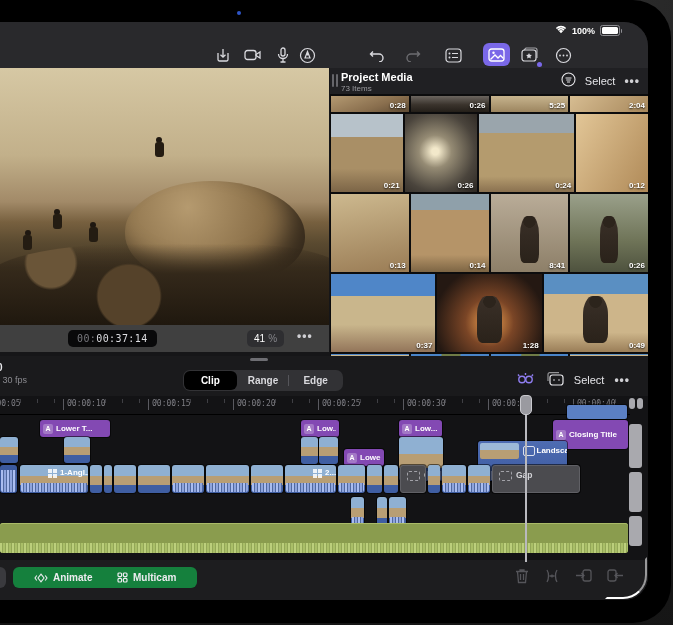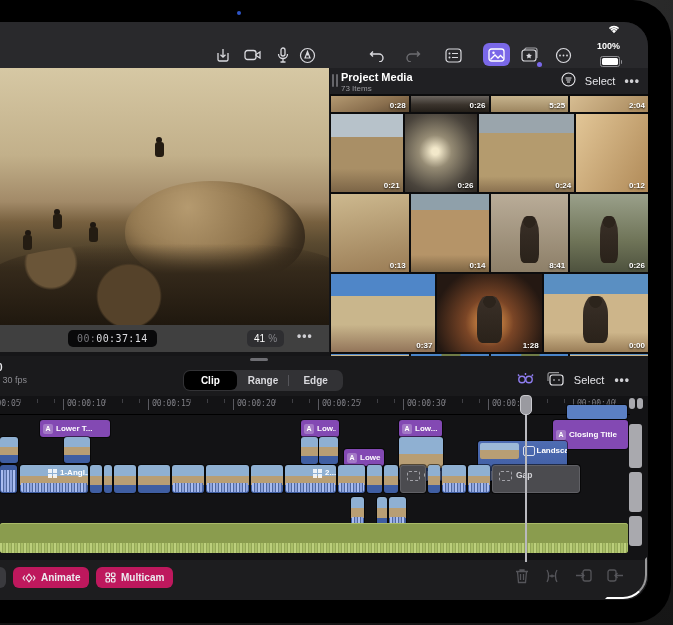--- a/index.html
+++ b/index.html
@@ -4,21 +4,21 @@
 <style>
   html,body{margin:0;padding:0;background:#1c1c1c;}
   .page{position:relative;width:673px;height:625px;overflow:hidden;background:radial-gradient(circle at 95% 0%,#2a2a2a 0%,#1a1a1a 40%,#111 100%);font-family:"Liberation Sans",sans-serif;-webkit-font-smoothing:antialiased;}
   .bezel{position:absolute;left:-60px;top:0;width:731px;height:623px;background:#000;border-radius:0 38px 38px 0;}
   .cam-dot{position:absolute;left:237px;top:11px;width:4px;height:4px;border-radius:50%;background:#2f55c8;}
   .screen{position:absolute;left:0;top:22px;width:648px;height:578px;border-radius:0 24px 24px 0;overflow:hidden;background:#161618;}
   .corner-arc{position:absolute;right:1px;bottom:1px;width:38px;height:38px;border:2px solid transparent;border-bottom-color:#fff;border-right-color:rgba(255,255,255,.55);border-radius:0 0 24px 0;pointer-events:none;z-index:60;}
 
   
   .toolbar{position:absolute;left:0;top:0;width:100%;height:46px;background:#29292c;}
-  .statusbar{position:absolute;right:28px;top:3px;display:flex;align-items:flex-end;gap:5px;color:#fff;font-size:9px;font-weight:bold;flex-direction:column;}
+  .statusbar{position:absolute;right:28px;top:3px;display:flex;align-items:center;gap:5px;color:#fff;font-size:9px;font-weight:bold;}
   .batt{width:18px;height:9px;border:1px solid #8e8e93;border-radius:2.5px;position:relative;}
   .batt i{position:absolute;inset:1px;background:#fff;border-radius:1.5px;}
   .batt:after{content:"";position:absolute;right:-3px;top:2.5px;width:1.5px;height:4px;background:#8e8e93;border-radius:0 1px 1px 0;}
   .tb-ico{position:absolute;top:22px;width:22px;height:22px;display:flex;align-items:center;justify-content:center;color:#d9d9de;}
   .tb-ico svg{display:block;}
   .dim{opacity:.38;}
   .photo-btn{position:absolute;left:483px;top:21px;width:27px;height:23px;border-radius:6px;display:flex;align-items:center;justify-content:center;}
   .notif{position:absolute;right:-1px;bottom:-1px;width:5px;height:5px;border-radius:50%;}
 
   
@@ -106,21 +106,21 @@
   .landico{position:absolute;left:50%;top:5px;width:10px;height:8px;border:1px solid rgba(255,255,255,.8);border-radius:2px;}
   .landlab{position:absolute;left:50%;margin-left:14px;top:5px;color:#fff;font-size:8px;font-weight:bold;white-space:nowrap;}
   .music{position:absolute;background:#8a9c4e;border-radius:3px;box-shadow:inset 0 1px 0 #aabb68;overflow:hidden;}
   .gwave{position:absolute;left:0;right:0;bottom:0;height:10px;background:repeating-linear-gradient(90deg,#bccf7c 0 2px,#93a757 2px 3px,#aabf68 3px 5px,#93a757 5px 6px);}
   .playhead{position:absolute;top:40px;height:166px;width:2px;background:#b9b9be;z-index:20;}
   .ph-handle{position:absolute;left:-5px;top:-1px;width:12px;height:20px;background:#9a9aa0;border:1px solid #c9c9ce;border-radius:4px 4px 5px 5px;box-sizing:border-box;}
   .sbar{position:absolute;left:629px;top:0;width:15px;height:220px;}
   .sseg{position:absolute;background:#c4c4c9;border-radius:3px;opacity:.85;}
 
   .tl-foot{position:absolute;left:0;top:204px;width:100%;height:40px;background:#1d1d1f;}
-  .fbtn{position:absolute;top:7px;height:21px;background:#be185d;border-radius:6px;display:flex;align-items:center;gap:5px;padding:0 9px;color:#ececf0;font-size:10px;font-weight:bold;}
+  .fbtn{position:absolute;top:7px;height:21px;background:#15803d;border-radius:6px;display:flex;align-items:center;gap:5px;padding:0 21px;color:#ececf0;font-size:10px;font-weight:bold;}
   .fbtn svg{display:block;}
   .stub{position:absolute;left:-6px;top:7px;width:12px;height:21px;background:#3a3a3e;border-radius:6px;}
   .ebtns{position:absolute;right:24px;top:8px;display:flex;gap:15px;color:#55555a;}
 </style>
 </head>
 <body>
 
 <div class="page">
   <div class="bezel"></div>
   <div class="cam-dot"></div>
@@ -288,21 +288,21 @@
             </div>
           </div>
           <div class="grow">
             <div class="cell v13" style="height: 78px;">
               <span class="dur">0:37</span>
             </div>
             <div class="cell v14 fig" style="height: 78px;">
               <span class="dur">1:28</span>
             </div>
             <div class="cell v16 fig" style="height: 78px;">
-              <span class="dur">0:00</span>
+              <span class="dur">0:49</span>
             </div>
           </div>
           <div class="grow">
             <div class="cell v13" style="height: 4px;"></div>
             <div class="cell v15" style="height: 4px;"></div>
             <div class="cell v15" style="height: 4px;"></div>
             <div class="cell v16" style="height: 4px;"></div>
           </div>
         </div>
       <div class="mhead">

